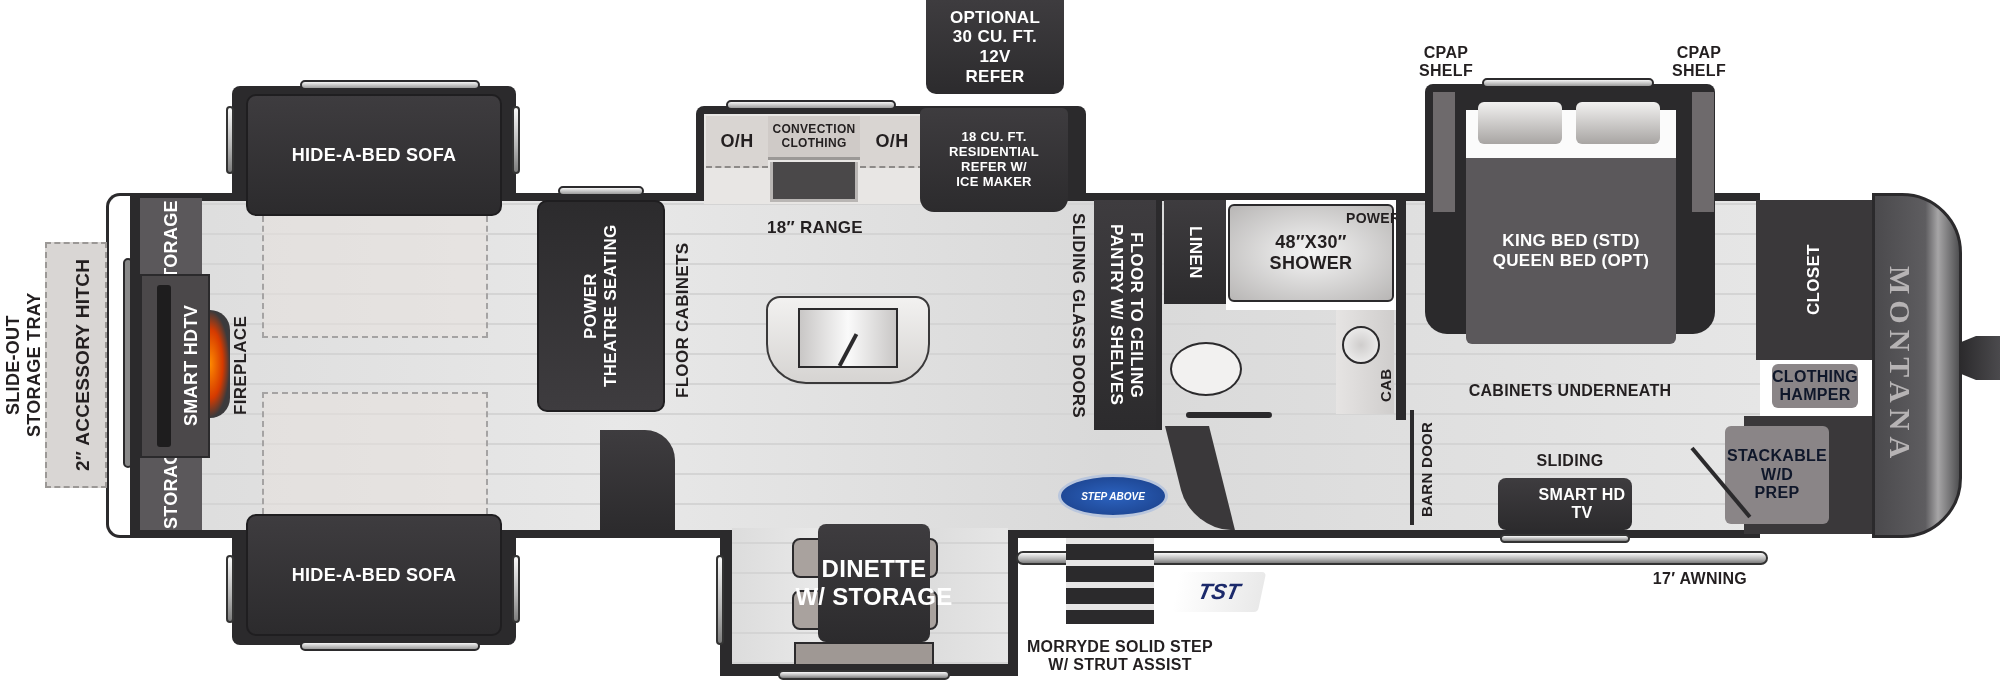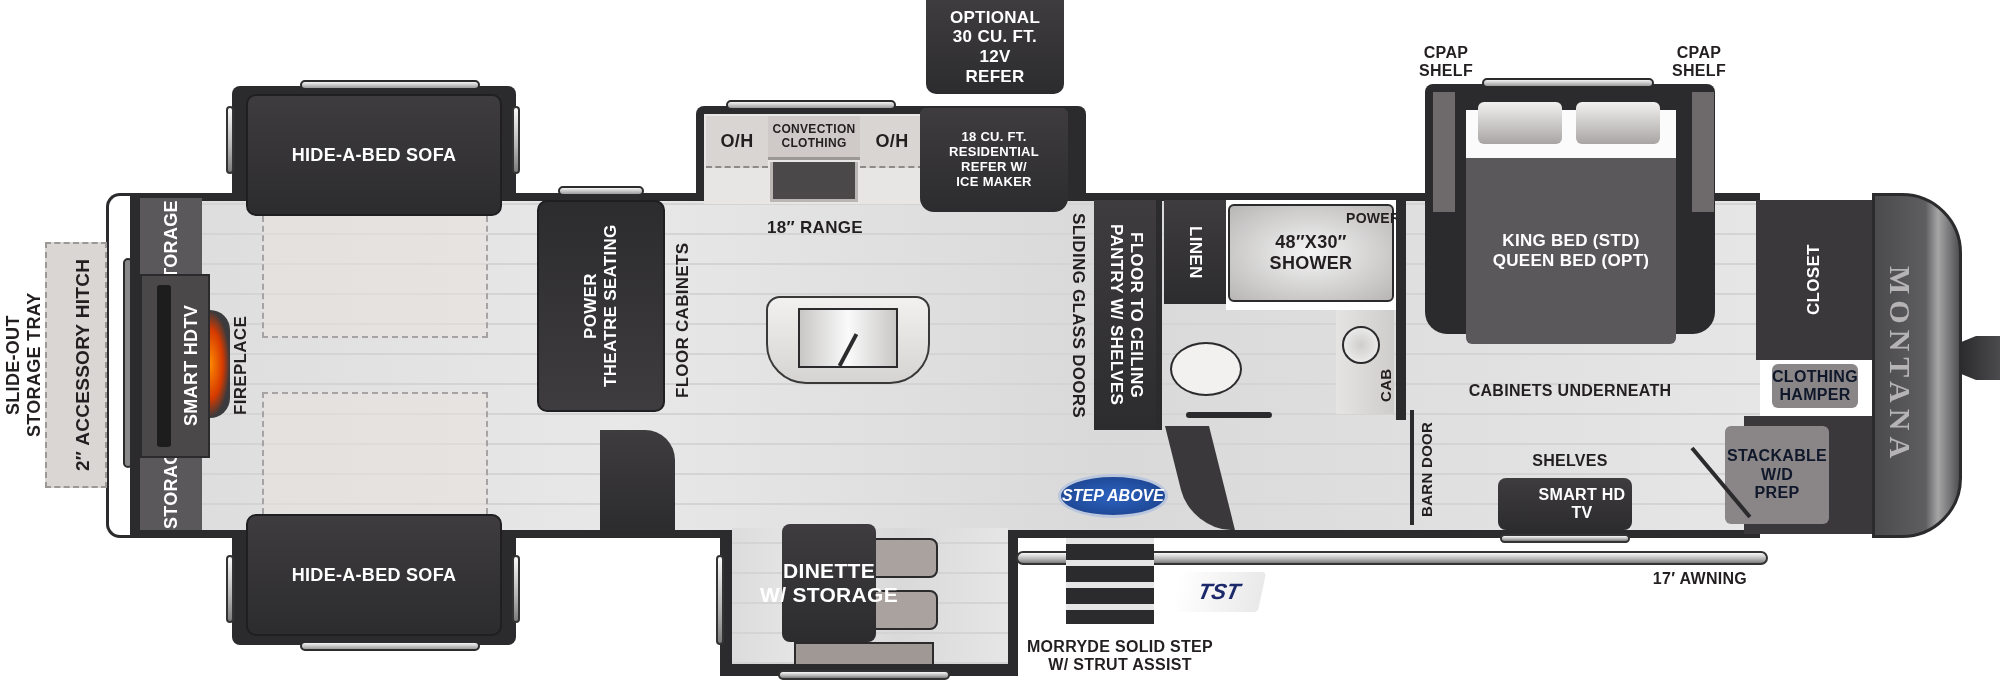--- a/index.html
+++ b/index.html
@@ -89,21 +89,21 @@
 <div class="abs" style="left:798px;top:308px;width:100px;height:60px;background:linear-gradient(90deg,#c9c7c6,#fafafa,#c9c7c6);border:2px solid #2b2a2c;"></div>
 <div class="abs" style="left:846px;top:332px;width:4px;height:36px;background:#2b2a2c;transform:rotate(28deg);"></div>
 
 <div class="abs wall" style="left:720px;top:530px;width:298px;height:146px;"></div>
 <div class="abs floor" style="left:732px;top:528px;width:276px;height:136px;"></div>
 <div class="abs rail" style="left:716px;top:555px;width:8px;height:90px;"></div>
 <div class="abs rail" style="left:778px;top:670px;width:172px;height:10px;"></div>
 <div class="abs" style="left:792px;top:538px;width:146px;height:40px;background:#a9a29e;border:2px solid #2b2a2c;border-radius:8px;"></div>
 <div class="abs" style="left:792px;top:590px;width:146px;height:40px;background:#a9a29e;border:2px solid #2b2a2c;border-radius:8px;"></div>
 <div class="abs" style="left:794px;top:642px;width:140px;height:24px;background:#9f9894;border:2px solid #2b2a2c;"></div>
-<div class="abs dark lbl flex" style="left:782px;top:524px;width:94px;height:118px;font-size:21px;border-radius:8px;white-space:pre;">DINETTE
+<div class="abs dark lbl flex" style="left:818px;top:524px;width:112px;height:118px;font-size:24px;border-radius:8px;white-space:pre;">DINETTE
 W/ STORAGE</div>
 
 <div class="abs lbl black vert-down flex" style="left:1062px;top:210px;width:32px;height:210px;font-size:17px;">SLIDING GLASS DOORS</div>
 <div class="abs dark lbl vert-down flex" style="left:1094px;top:200px;width:64px;height:230px;font-size:17px;white-space:pre;">FLOOR TO CEILING
 PANTRY W/ SHELVES</div>
 <div class="abs wall" style="left:1156px;top:200px;width:6px;height:230px;"></div>
 
 <div class="abs dark lbl vert-down flex" style="left:1164px;top:200px;width:62px;height:104px;font-size:17px;">LINEN</div>
 <div class="abs" style="left:1226px;top:200px;width:170px;height:110px;background:#fff;"></div>
 <div class="abs lbl black flex" style="left:1228px;top:204px;width:166px;height:98px;font-size:18px;background:radial-gradient(ellipse,#f5f5f5,#b8b6b5);border:2px solid #2b2a2c;border-radius:6px;white-space:pre;">48″X30″
@@ -113,38 +113,38 @@
 <div class="abs" style="left:1336px;top:310px;width:58px;height:104px;background:linear-gradient(90deg,#e6e4e3,#cfcdcc);"></div>
 <div class="abs" style="left:1342px;top:326px;width:38px;height:38px;background:radial-gradient(circle,#cfcdcc,#f5f5f5);border:2px solid #2b2a2c;border-radius:50%;"></div>
 <div class="abs lbl black vert flex" style="left:1374px;top:364px;width:24px;height:42px;font-size:15px;">CAB</div>
 <div class="abs wall" style="left:1396px;top:200px;width:10px;height:220px;"></div>
 <div class="abs wall" style="left:1186px;top:412px;width:86px;height:6px;border-radius:3px;"></div>
 <div class="abs wall" style="left:1178px;top:426px;width:44px;height:104px;border-radius:0 0 0 40px;transform:skewX(14deg);background:#3a383a;"></div>
 
 <div class="abs wall" style="left:1410px;top:410px;width:4px;height:115px;"></div>
 <div class="abs lbl black vert flex" style="left:1414px;top:410px;width:26px;height:118px;font-size:15px;">BARN DOOR</div>
 
-<div class="abs flex" style="left:1058px;top:474px;width:110px;height:44px;border-radius:50%;background:radial-gradient(ellipse,#2c63c0,#1a3e86);border:3px solid #b9c6dd;color:#fff;font-size:16px;font-weight:bold;font-style:italic;">STEP ABOVE</div>
+<div class="abs flex" style="left:1058px;top:474px;width:110px;height:44px;border-radius:50%;background:radial-gradient(ellipse,#2c63c0,#1a3e86);border:3px solid #b9c6dd;color:#fff;font-size:10px;font-weight:bold;font-style:italic;">STEP ABOVE</div>
 
 <div class="abs wall" style="left:1425px;top:84px;width:290px;height:250px;border-radius:8px 8px 22px 22px;"></div>
 <div class="abs window" style="left:1482px;top:78px;width:172px;height:10px;"></div>
 <div class="abs" style="left:1433px;top:92px;width:22px;height:120px;background:#6e6a6c;"></div>
 <div class="abs" style="left:1692px;top:92px;width:22px;height:120px;background:#6e6a6c;"></div>
 <div class="abs lbl black" style="left:1402px;top:44px;width:88px;height:40px;font-size:16px;white-space:pre;">CPAP
 SHELF</div>
 <div class="abs lbl black" style="left:1655px;top:44px;width:88px;height:40px;font-size:16px;white-space:pre;">CPAP
 SHELF</div>
 <div class="abs" style="left:1466px;top:110px;width:210px;height:50px;background:#fbfbfb;"></div>
 <div class="abs" style="left:1478px;top:102px;width:84px;height:42px;background:linear-gradient(180deg,#f2f1f0,#a8a5a3);border-radius:6px;"></div>
 <div class="abs" style="left:1576px;top:102px;width:84px;height:42px;background:linear-gradient(180deg,#f2f1f0,#a8a5a3);border-radius:6px;"></div>
 <div class="abs mid lbl flex" style="left:1466px;top:158px;width:210px;height:186px;font-size:17px;white-space:pre;border-radius:0 0 6px 6px;">KING BED (STD)
 QUEEN BED (OPT)</div>
 <div class="abs lbl black" style="left:1450px;top:382px;width:240px;height:22px;font-size:16px;">CABINETS UNDERNEATH</div>
 
-<div class="abs lbl black" style="left:1500px;top:452px;width:140px;height:22px;font-size:16px;">SHELVES</div>
+<div class="abs lbl black" style="left:1500px;top:452px;width:140px;height:22px;font-size:16px;">SLIDING</div>
 <div class="abs dark lbl flex" style="left:1498px;top:478px;width:134px;height:52px;font-size:16px;border-radius:8px;padding-left:34px;">SMART HD TV</div>
 <div class="abs rail" style="left:1500px;top:534px;width:130px;height:9px;"></div>
 
 <div class="abs dark lbl vert flex" style="left:1756px;top:200px;width:116px;height:160px;font-size:17px;background:#3a383a;">CLOSET</div>
 <div class="abs grayb lbl flex" style="left:1772px;top:364px;width:86px;height:44px;font-size:16px;white-space:pre;">CLOTHING
 HAMPER</div>
 <div class="abs dark" style="left:1744px;top:416px;width:128px;height:118px;background:#3a383a;"></div>
 <div class="abs grayb lbl flex" style="left:1725px;top:426px;width:104px;height:98px;font-size:16px;white-space:pre;">STACKABLE
 W/D
 PREP</div>

